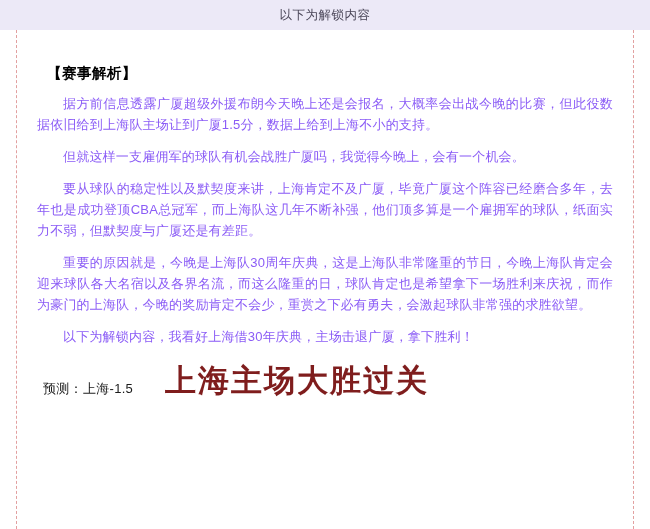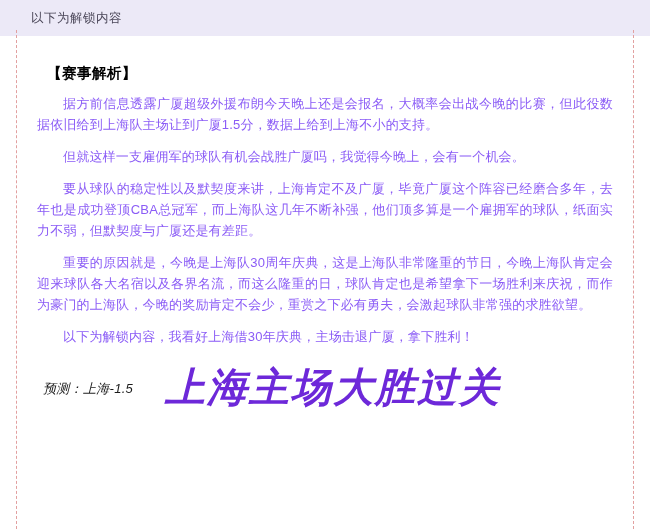--- a/index.html
+++ b/index.html
@@ -15,29 +15,28 @@
     overflow: hidden;
   }
   .page {
     position: relative;
     width: 650px;
     height: 529px;
     box-sizing: border-box;
     background: #ffffff;
   }
   .banner {
-    height: 36px;
+    height: 30px;
     background: #ece9f7;
     display: flex;
     align-items: center;
-    justify-content: flex-start;
+    justify-content: center;
     color: #4a4658;
     font-size: 12.5px;
     letter-spacing: 0.5px;
-    padding-left: 31px;
   }
   .content-frame {
     position: absolute;
     top: 30px;
     left: 16px;
     right: 16px;
     bottom: 0;
     border-left: 1px dashed #e2a0a0;
     border-right: 1px dashed #e2a0a0;
     box-sizing: border-box;
@@ -56,37 +55,36 @@
     color: #8b5cf6;
     text-indent: 2em;
     margin: 0 0 11px 0;
     text-align: justify;
     letter-spacing: 0.2px;
   }
   .footer-row {
     position: relative;
     margin-top: 2px;
     height: 60px;
-    font-style: italic;
   }
   .predict {
     position: absolute;
     left: 6px;
     top: 22px;
     font-size: 13px;
     color: #1b1b1b;
     letter-spacing: 0.3px;
   }
   .stamp {
     position: absolute;
     left: 128px;
     top: 2px;
-    font-size: 40px;
+    font-size: 31px;
     font-weight: bold;
-    color: #6d28d9;
+    color: #7f1d1d;
     letter-spacing: 2px;
     white-space: nowrap;
   }
 </style>
 </head>
 <body>
 
 <div class="page">
 
   <div class="banner">

